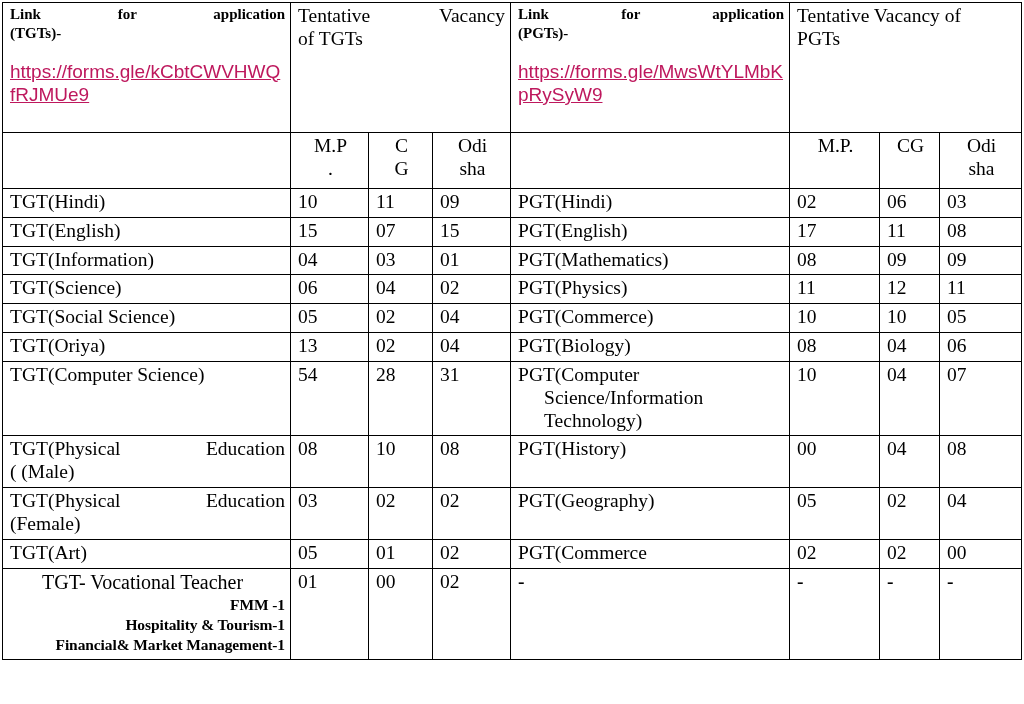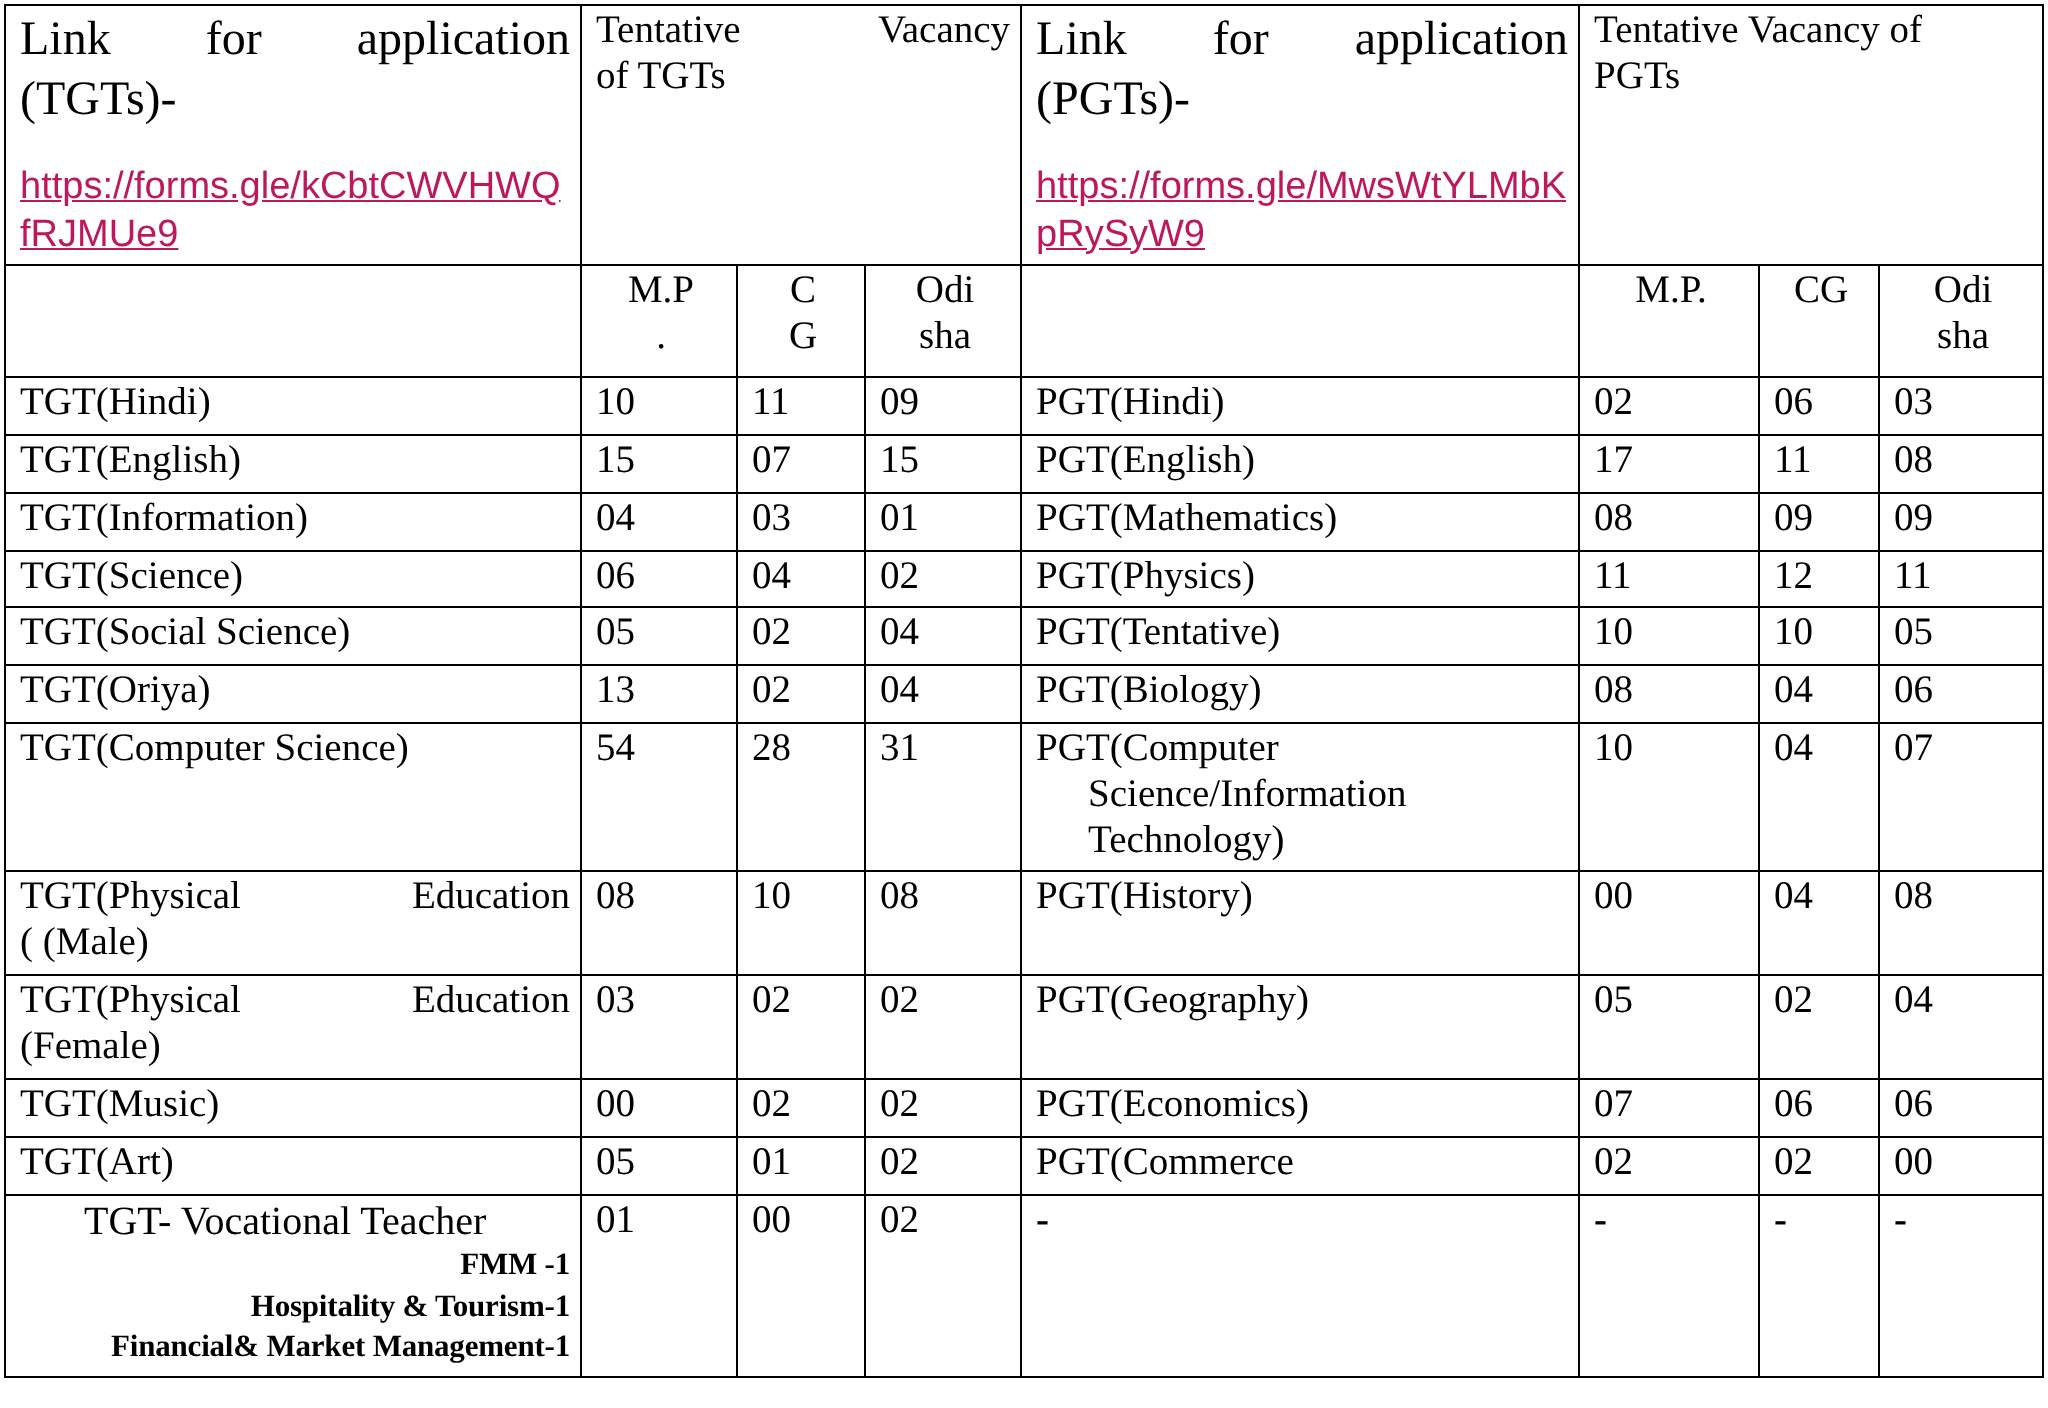--- a/index.html
+++ b/index.html
@@ -46,24 +46,24 @@
   col.c-mp2     { width: 90px; }
   col.c-cg2     { width: 60px; }
   col.c-od2     { width: 82px; }
 
   
   td.linkcell {
     padding-top: 5px;
     height: 130px;
   }
   .hdr-bold {
-    font-weight: normal;
+    font-weight: bold;
     text-align: justify;
     text-align-last: justify;
-    font-size: 24px;
+    font-size: 15px;
     line-height: 1.25;
     margin: 0;
   }
   .hdr-bold .nojust {
     display: block;
     text-align: left;
     text-align-last: left;
   }
   .linkgap { height: 17px; }
   .url {
@@ -244,21 +244,21 @@
     <td class="num">11</td>
     <td class="num">12</td>
     <td class="num">11</td>
   </tr>
 
   <tr>
     <td class="rowlabel">TGT(Social Science)</td>
     <td class="num">05</td>
     <td class="num">02</td>
     <td class="num">04</td>
-    <td class="rowlabel">PGT(Tentative)</td>
+    <td class="rowlabel">PGT(Commerce)</td>
     <td class="num">10</td>
     <td class="num">10</td>
     <td class="num">05</td>
   </tr>
 
   <tr>
     <td class="rowlabel">TGT(Oriya)</td>
     <td class="num">13</td>
     <td class="num">02</td>
     <td class="num">04</td>
@@ -316,30 +316,20 @@
     </td>
     <td class="num">03</td>
     <td class="num">02</td>
     <td class="num">02</td>
     <td class="rowlabel">PGT(Geography)</td>
     <td class="num">05</td>
     <td class="num">02</td>
     <td class="num">04</td>
   </tr>
 
-  <tr>
-    <td class="rowlabel">TGT(Music)</td>
-    <td class="num">00</td>
-    <td class="num">02</td>
-    <td class="num">02</td>
-    <td class="rowlabel">PGT(Economics)</td>
-    <td class="num">07</td>
-    <td class="num">06</td>
-    <td class="num">06</td>
-  </tr>
 
   <tr>
     <td class="rowlabel">TGT(Art)</td>
     <td class="num">05</td>
     <td class="num">01</td>
     <td class="num">02</td>
     <td class="rowlabel">PGT(Commerce</td>
     <td class="num">02</td>
     <td class="num">02</td>
     <td class="num">00</td>

